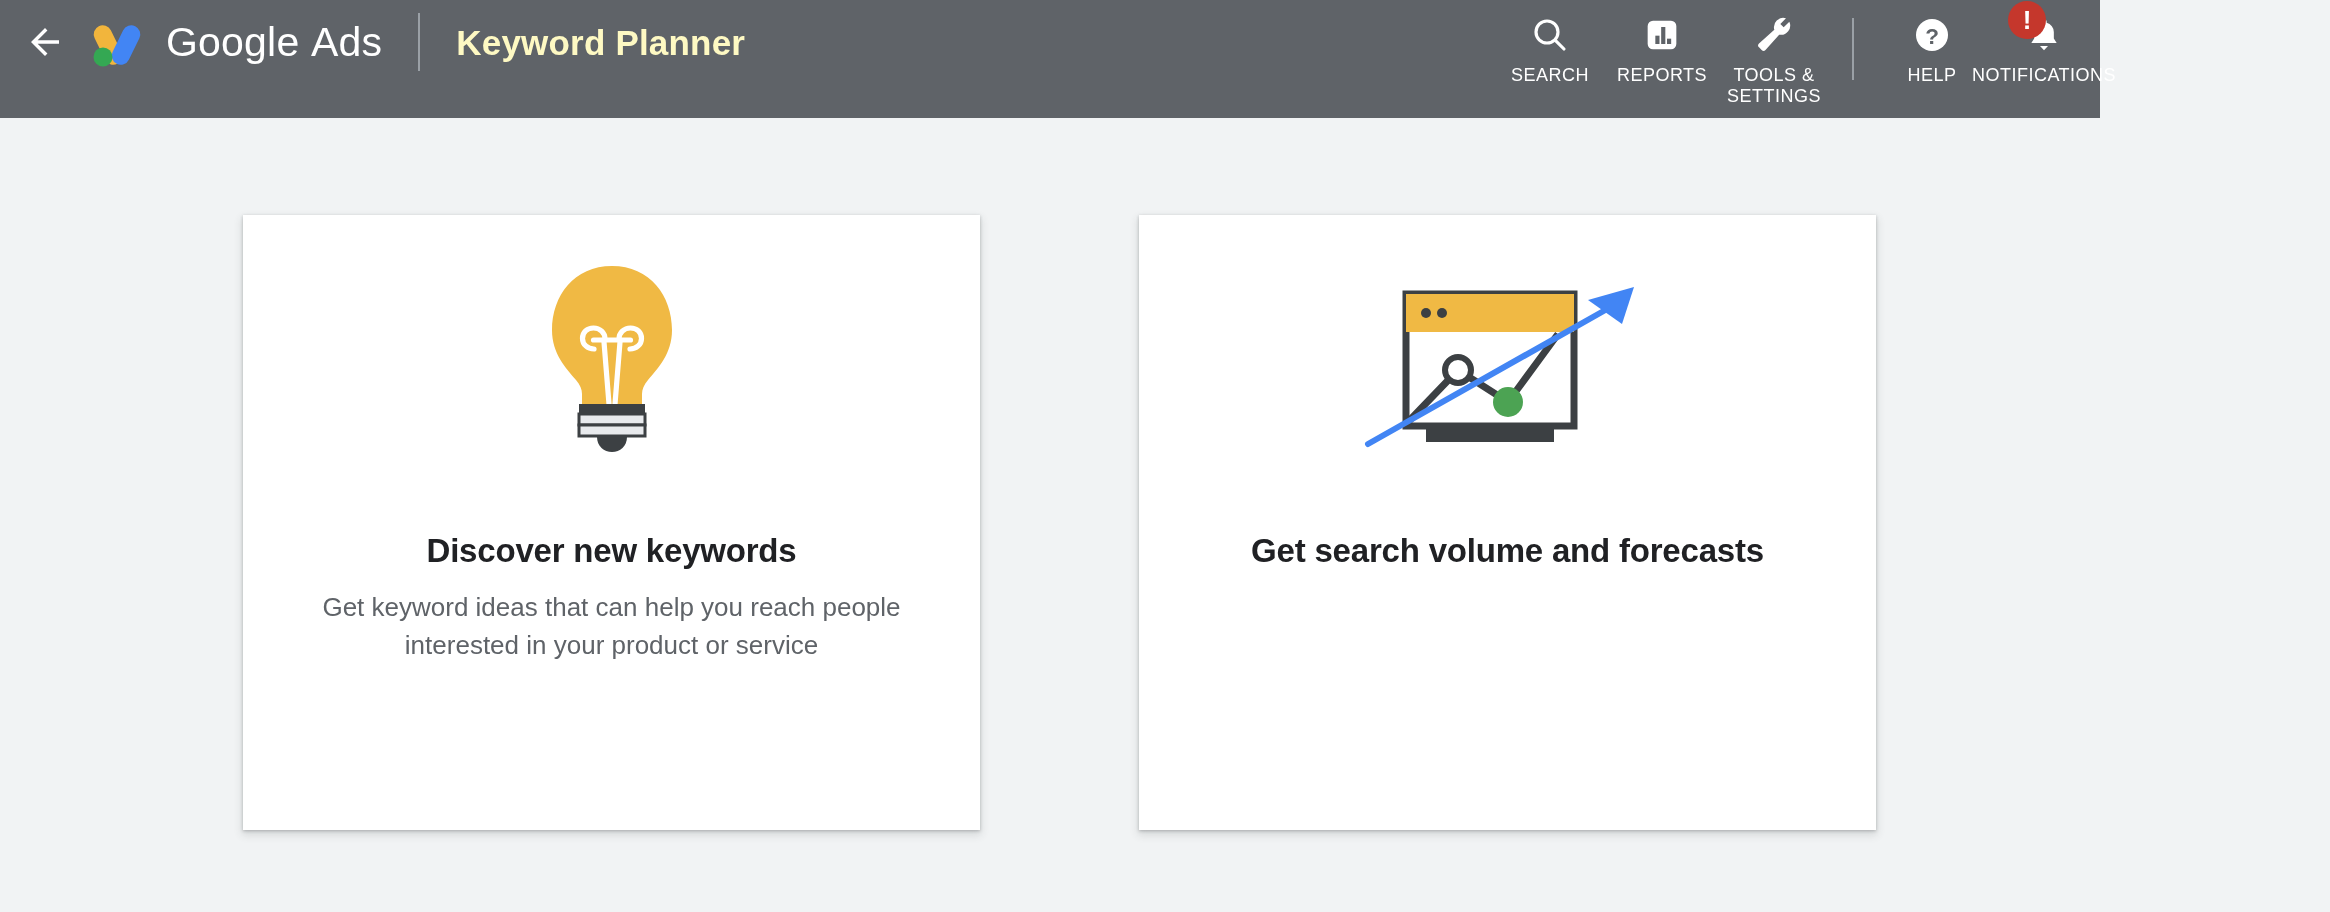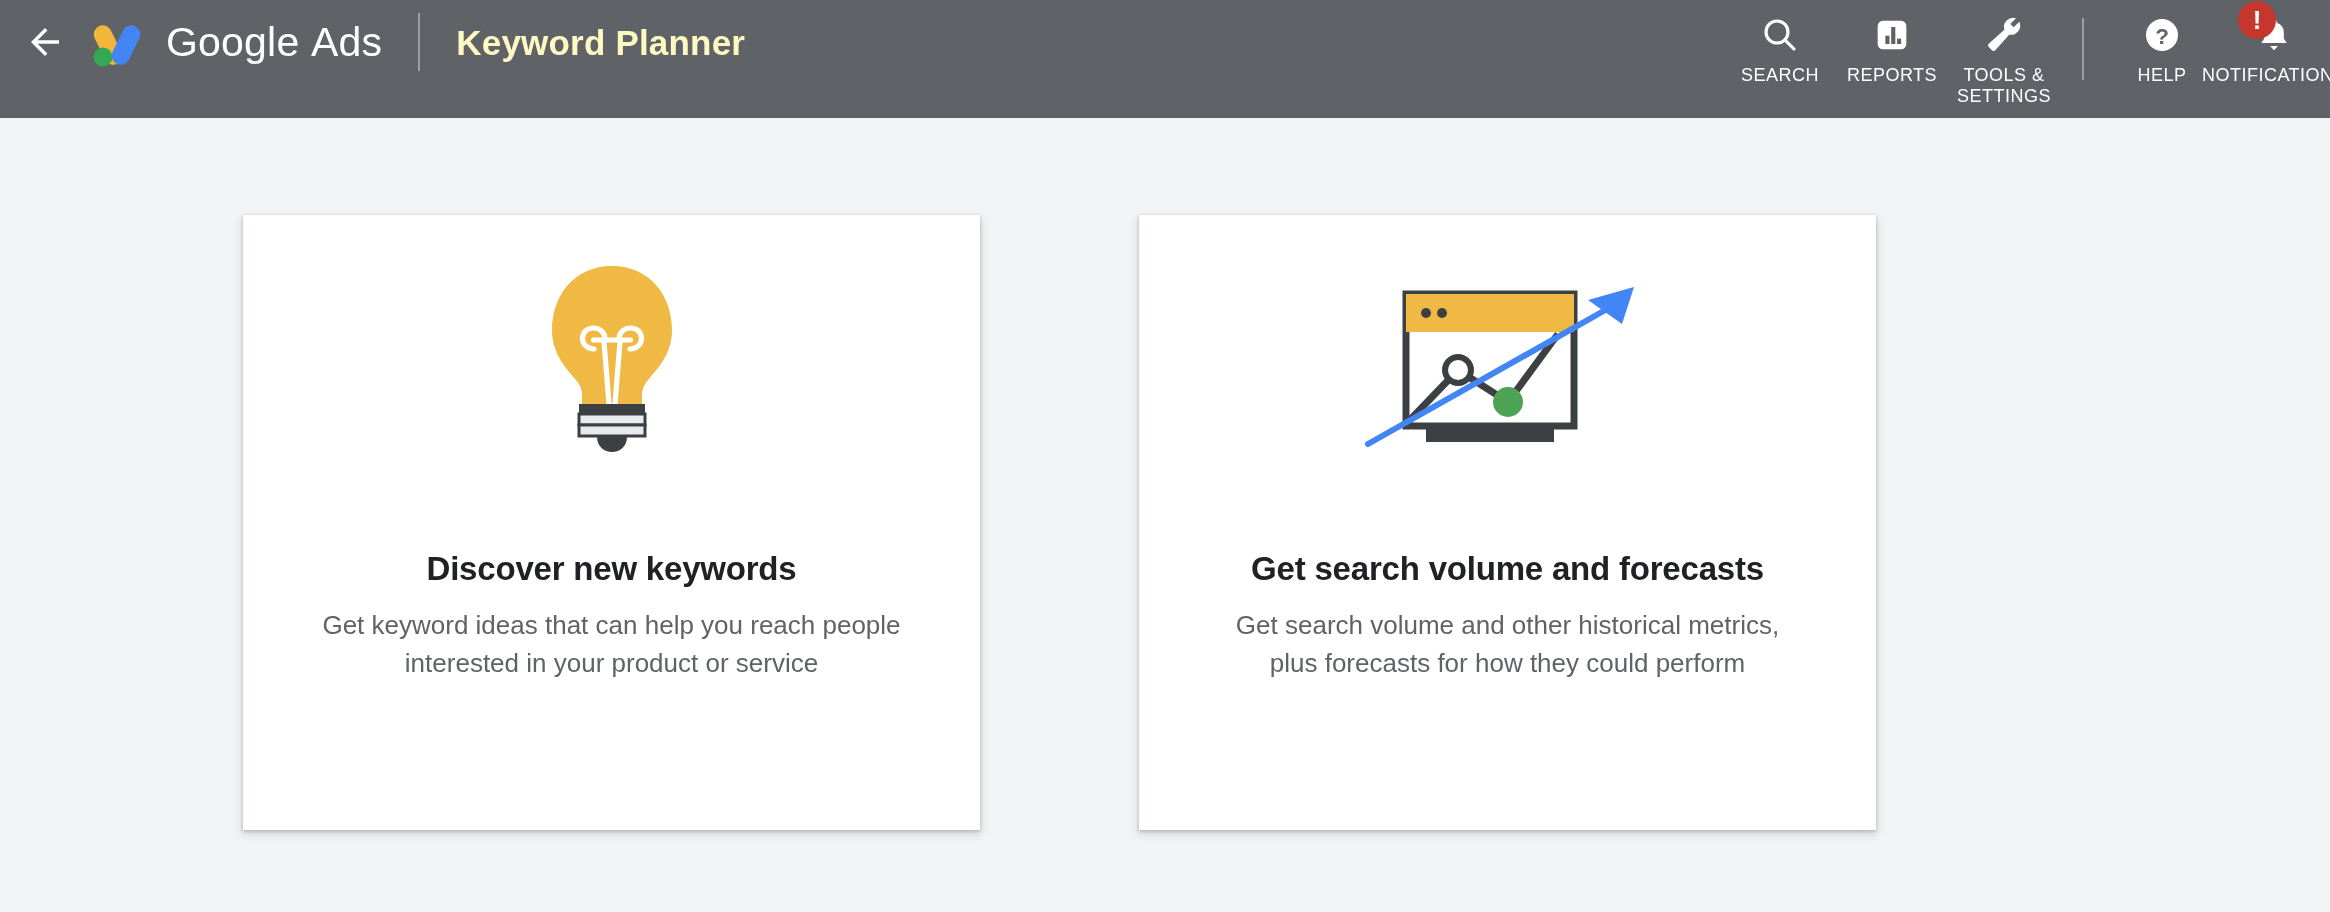--- a/index.html
+++ b/index.html
@@ -13,21 +13,21 @@
     background: #f1f3f4;
     font-family: "Liberation Sans", sans-serif;
     overflow: hidden;
     position: relative;
   }
 
   
   .topbar {
     position: absolute;
     top: 0; left: 0;
-    width: 2330px;
+    width: 2100px;
     height: 118px;
     background: #5f6368;
     display: flex;
     align-items: flex-start;
     box-sizing: border-box;
   }
   .topbar::after {
     content: "";
     position: absolute;
     left: 0; top: 118px;
@@ -187,21 +187,21 @@
     padding-top: 12px;
     box-sizing: border-box;
   }
 
   .card-title {
     font-size: 33px;
     font-weight: 700;
     color: #202124;
     text-align: center;
     letter-spacing: -0.2px;
-    margin-top: 34px;
+    margin-top: 16px;
     line-height: 1.2;
   }
   .card-desc {
     font-size: 26px;
     color: #5f6368;
     text-align: center;
     line-height: 1.46;
     margin-top: 18px;
     width: 650px;
     white-space: pre-line;
@@ -346,18 +346,16 @@
             <polygon points="276,25 230,38 264,62" fill="#4285F4"></polygon>
 
             <circle cx="100" cy="108" r="13" fill="#ffffff" stroke="#3C4043" stroke-width="6"></circle>
             <circle cx="150" cy="140" r="15" fill="#4CA353"></circle>
 
             <rect x="68" y="164" width="128" height="16" fill="#3C4043"></rect>
           </svg>
         </span>
       </div>
       <div class="card-title">Get search volume and forecasts</div>
-      <div class="card-desc">Get search volume and other historical metrics,
-plus forecasts for how they could perform</div>
     </div>
 
   </div>
 </div>
 
 </body></html>

